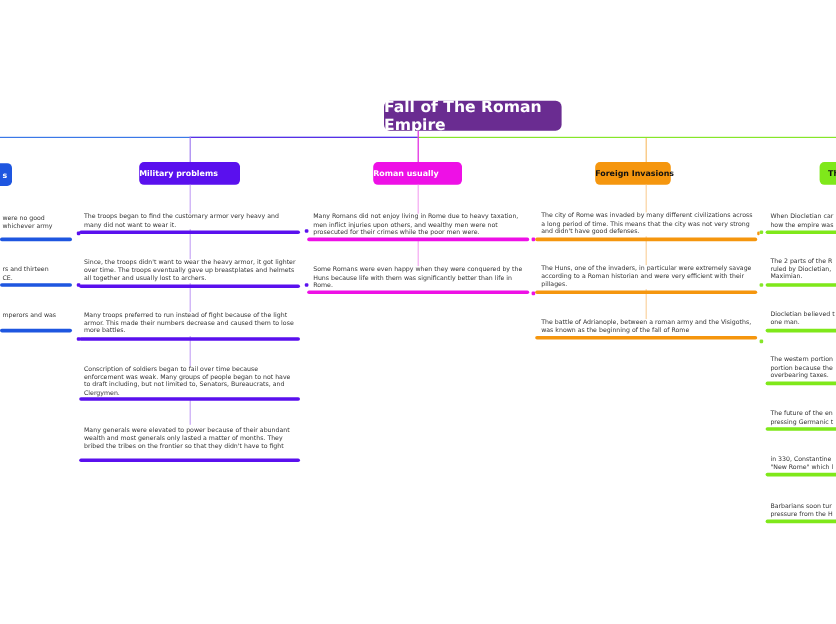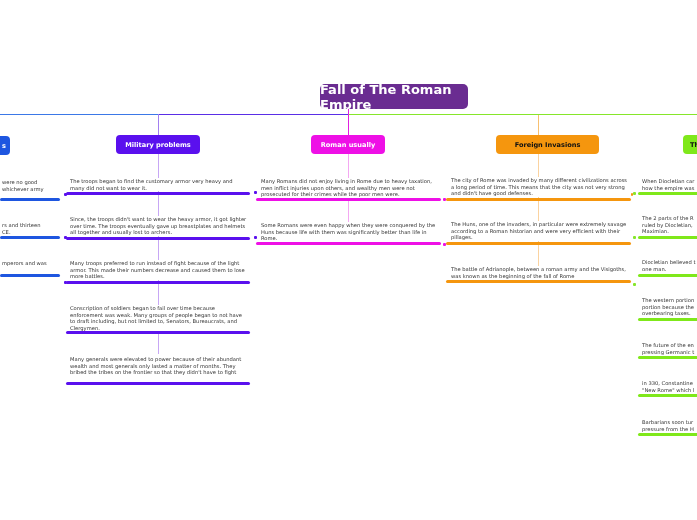--- a/index.html
+++ b/index.html
@@ -12,21 +12,21 @@
   .root {
     position: absolute; left: 274px; top: 84px; width: 148px; height: 25px;
     border-radius: 5px; color: #fff; font-weight: bold; font-size: 13px;
     display: flex; align-items: center; justify-content: center;
     box-sizing: border-box;
     margin-left: 46px;
   }
   .branch {
     position: absolute; height: 19px; border-radius: 4px;
     font-size: 6.6px; font-weight: bold; display: flex;
-    align-items: center; justify-content: center; box-sizing: border-box;
+    align-items: center; justify-content: flex-start; box-sizing: border-box;
     white-space: nowrap;
   }
   .topic {
     position: absolute; font-size: 5.2px; line-height: 6.7px; color: #333;
     box-sizing: border-box; padding: 0 2px;
   }
   .underline {
     position: absolute; height: 3px; border-radius: 1.5px;
   }
   .vline { position: absolute; width: 1px; }
@@ -90,21 +90,21 @@
   <div class="vline" style="left:348px;top:154px;height:68px;background:#f4a8f2;"></div>
   <div class="dot" style="left:254px;top:191px;background:#5a10ee;"></div>
   <div class="dot" style="left:254px;top:236px;background:#5a10ee;"></div>
 
   <div class="topic" style="left:259px;top:178px;width:184px;background:#fff;"><span>Many Romans did not enjoy living in Rome due to heavy taxation, men inflict injuries upon others, and wealthy men were not prosecuted for their crimes while the poor men were.</span></div>
   <div class="underline" style="left:256px;top:198px;width:185px;background:#ee10e6;"></div>
 
   <div class="topic" style="left:259px;top:222px;width:184px;background:#fff;"><span>Some Romans were even happy when they were conquered by the Huns because life with them was significantly better than life in Rome.</span></div>
   <div class="underline" style="left:256px;top:242px;width:185px;background:#ee10e6;"></div>
 
-  <div class="branch" style="left:496px;top:135px;width:103px;background:#f5960e;color:#111;">
+  <div class="branch" style="left:496px;top:135px;width:63px;background:#f5960e;color:#111;">
     <span>Foreign Invasions</span>
   </div>
   <div class="vline" style="left:538px;top:154px;height:112px;background:#fbd3a0;"></div>
   <div class="dot" style="left:443px;top:198px;background:#ee10e6;"></div>
   <div class="dot" style="left:443px;top:243px;background:#ee10e6;"></div>
 
   <div class="topic" style="left:449px;top:177px;width:184px;background:#fff;"><span>The city of Rome was invaded by many different civilizations across a long period of time. This means that the city was not very strong and didn't have good defenses.</span></div>
   <div class="underline" style="left:446px;top:198px;width:185px;background:#f5960e;"></div>
 
   <div class="topic" style="left:449px;top:221px;width:184px;background:#fff;"><span>The Huns, one of the invaders, in particular were extremely savage according to a Roman historian and were very efficient with their pillages.</span></div>

